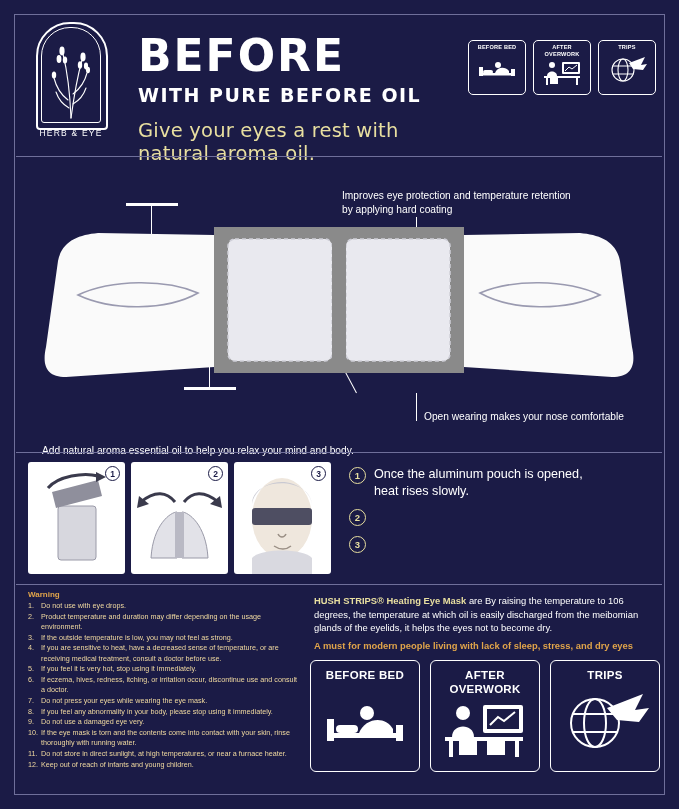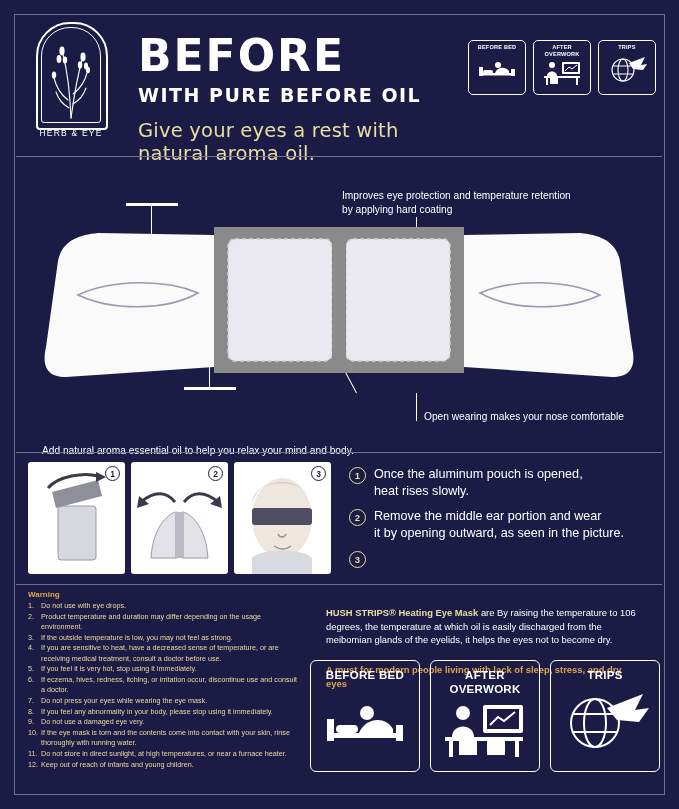--- a/index.html
+++ b/index.html
@@ -115,21 +115,21 @@
   .warn ol{margin:0;padding:0;list-style:none;}
   .warn li{
     font-size:7.2px;line-height:1.42;color:#f0d9a0;display:flex;margin-bottom:.5px;
   }
   .warn li .n{min-width:13px;}
 
   .info{
     position:absolute;left:310px;top:590px;width:348px;
   }
   .info .brandname{color:#e8dfa0;font-weight:bold;}
-  .info p{margin:16px;font-size:9.4px;line-height:1.45;color:#ffffff;}
+  .info p{margin:4px;font-size:9.4px;line-height:1.45;color:#ffffff;}
   .info .accent{color:#e0a44a;font-weight:bold;margin-top:3px;}
 
   .bigbadges{
     position:absolute;left:310px;top:660px;width:350px;height:118px;
     display:flex;gap:10px;
   }
   .bigbadge{
     width:110px;height:112px;border:1.6px solid #ffffff;border-radius:6px;
     display:flex;flex-direction:column;align-items:center;justify-content:flex-start;
     padding-top:8px;box-sizing:border-box;
@@ -300,22 +300,20 @@
       </div>
     </div>
     <div class="steptexts">
       <div class="steprow">
         <div class="circnum">1</div>
         <div class="steptext" style="white-space:pre-line;">Once the aluminum pouch is opened,
 heat rises slowly.</div>
       </div>
       <div class="steprow">
         <div class="circnum">2</div>
-        <div class="steptext" style="white-space:pre-line;">Remove the middle ear portion and wear
-it by opening outward, as seen in the picture.</div>
       </div>
       <div class="steprow">
         <div class="circnum">3</div>
       </div>
     </div>
   </div>
 
   <div class="rule3"></div>
 
   <div class="warn">

